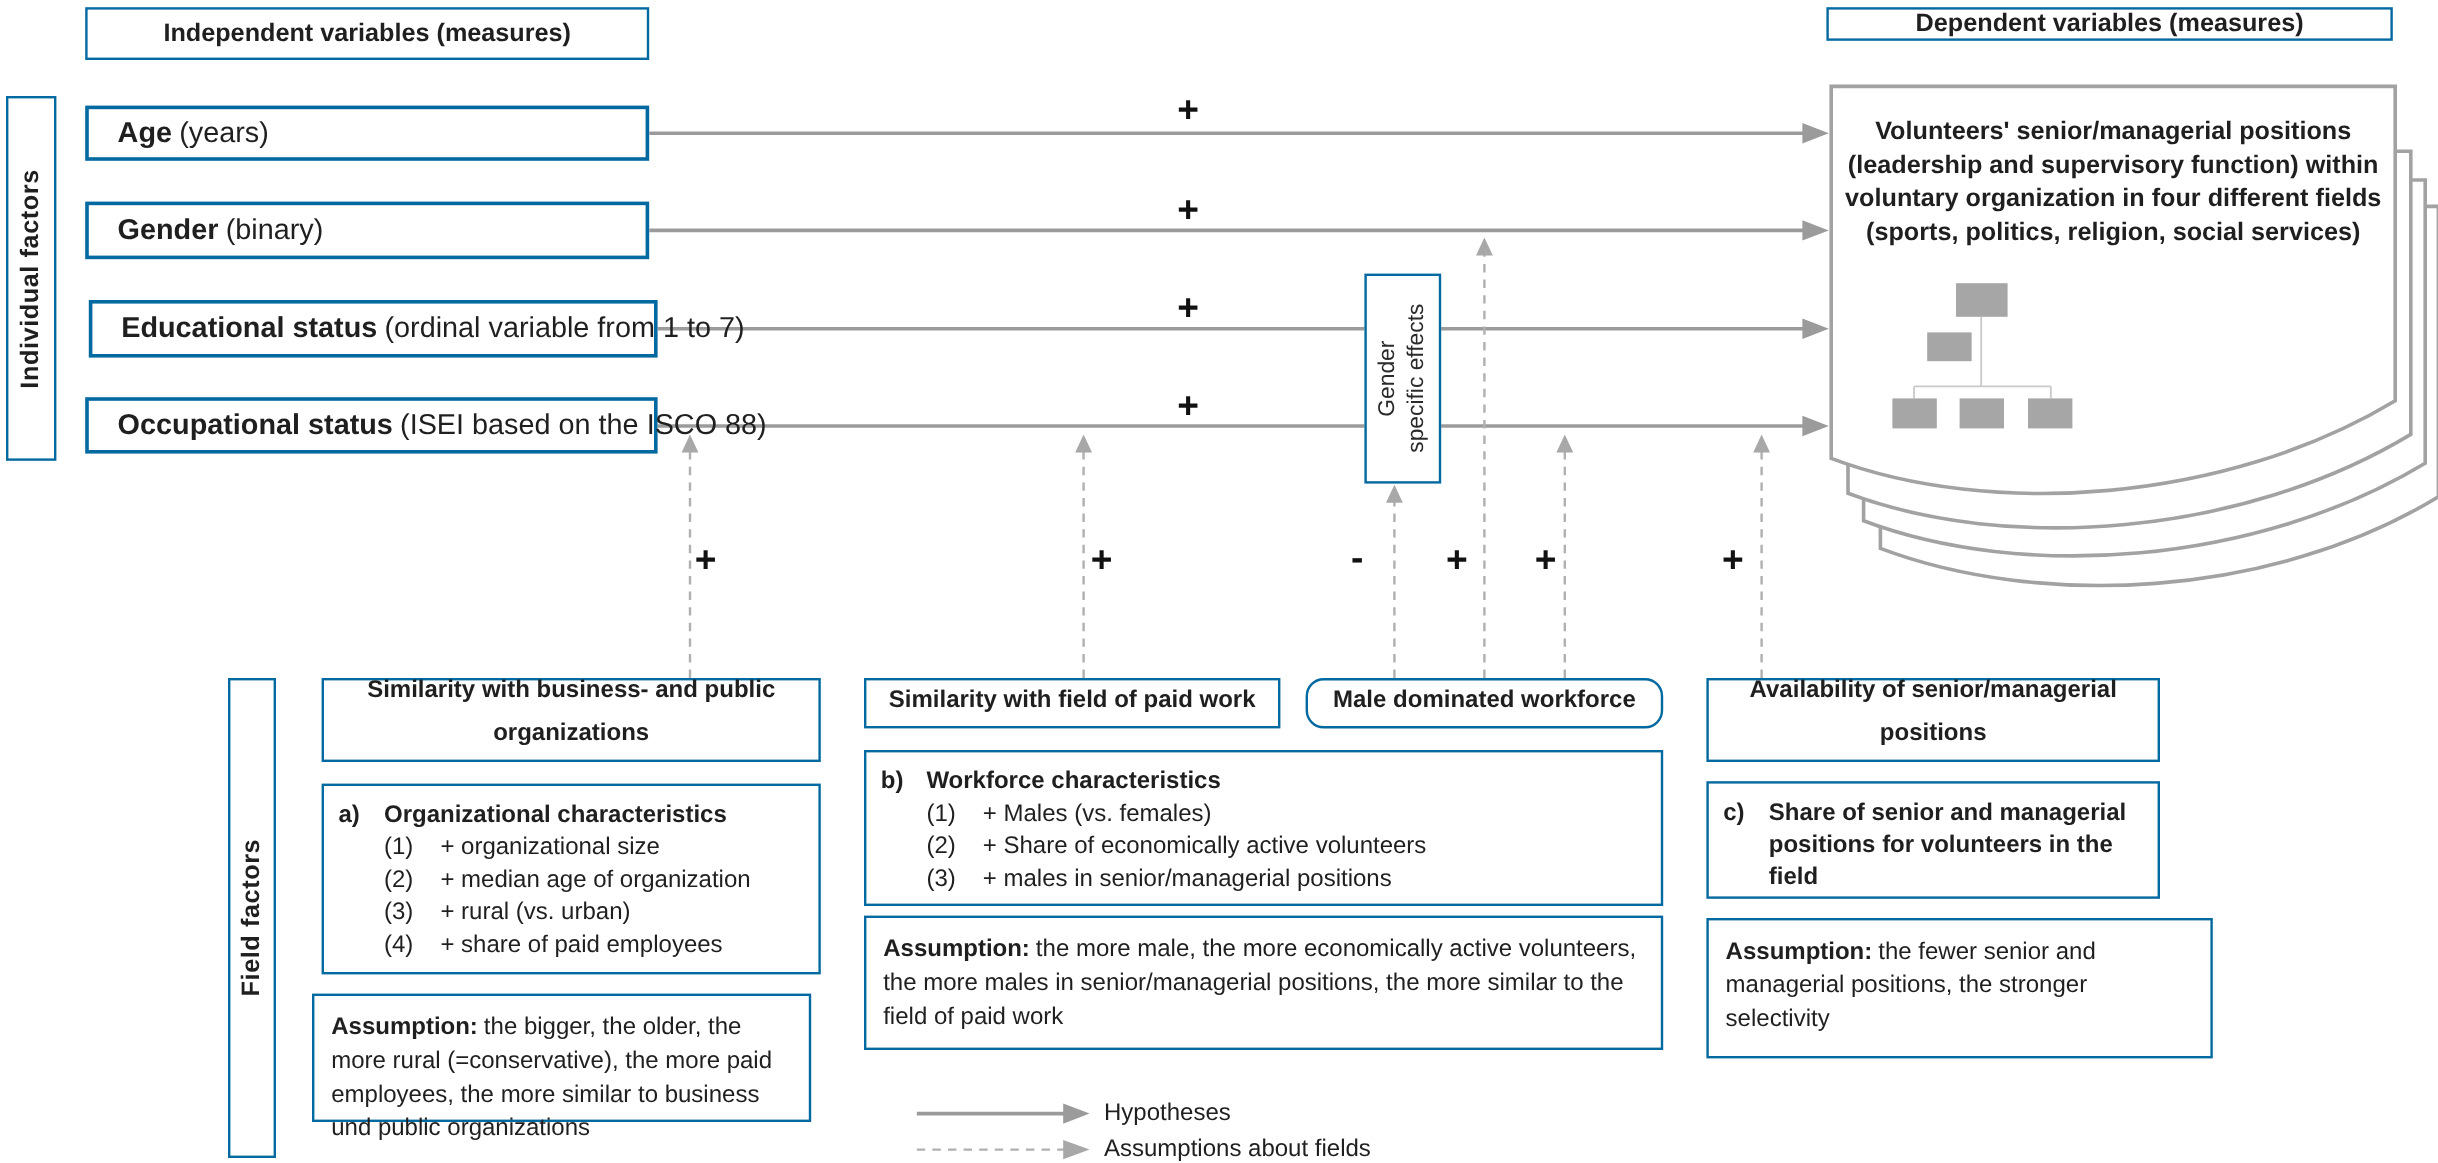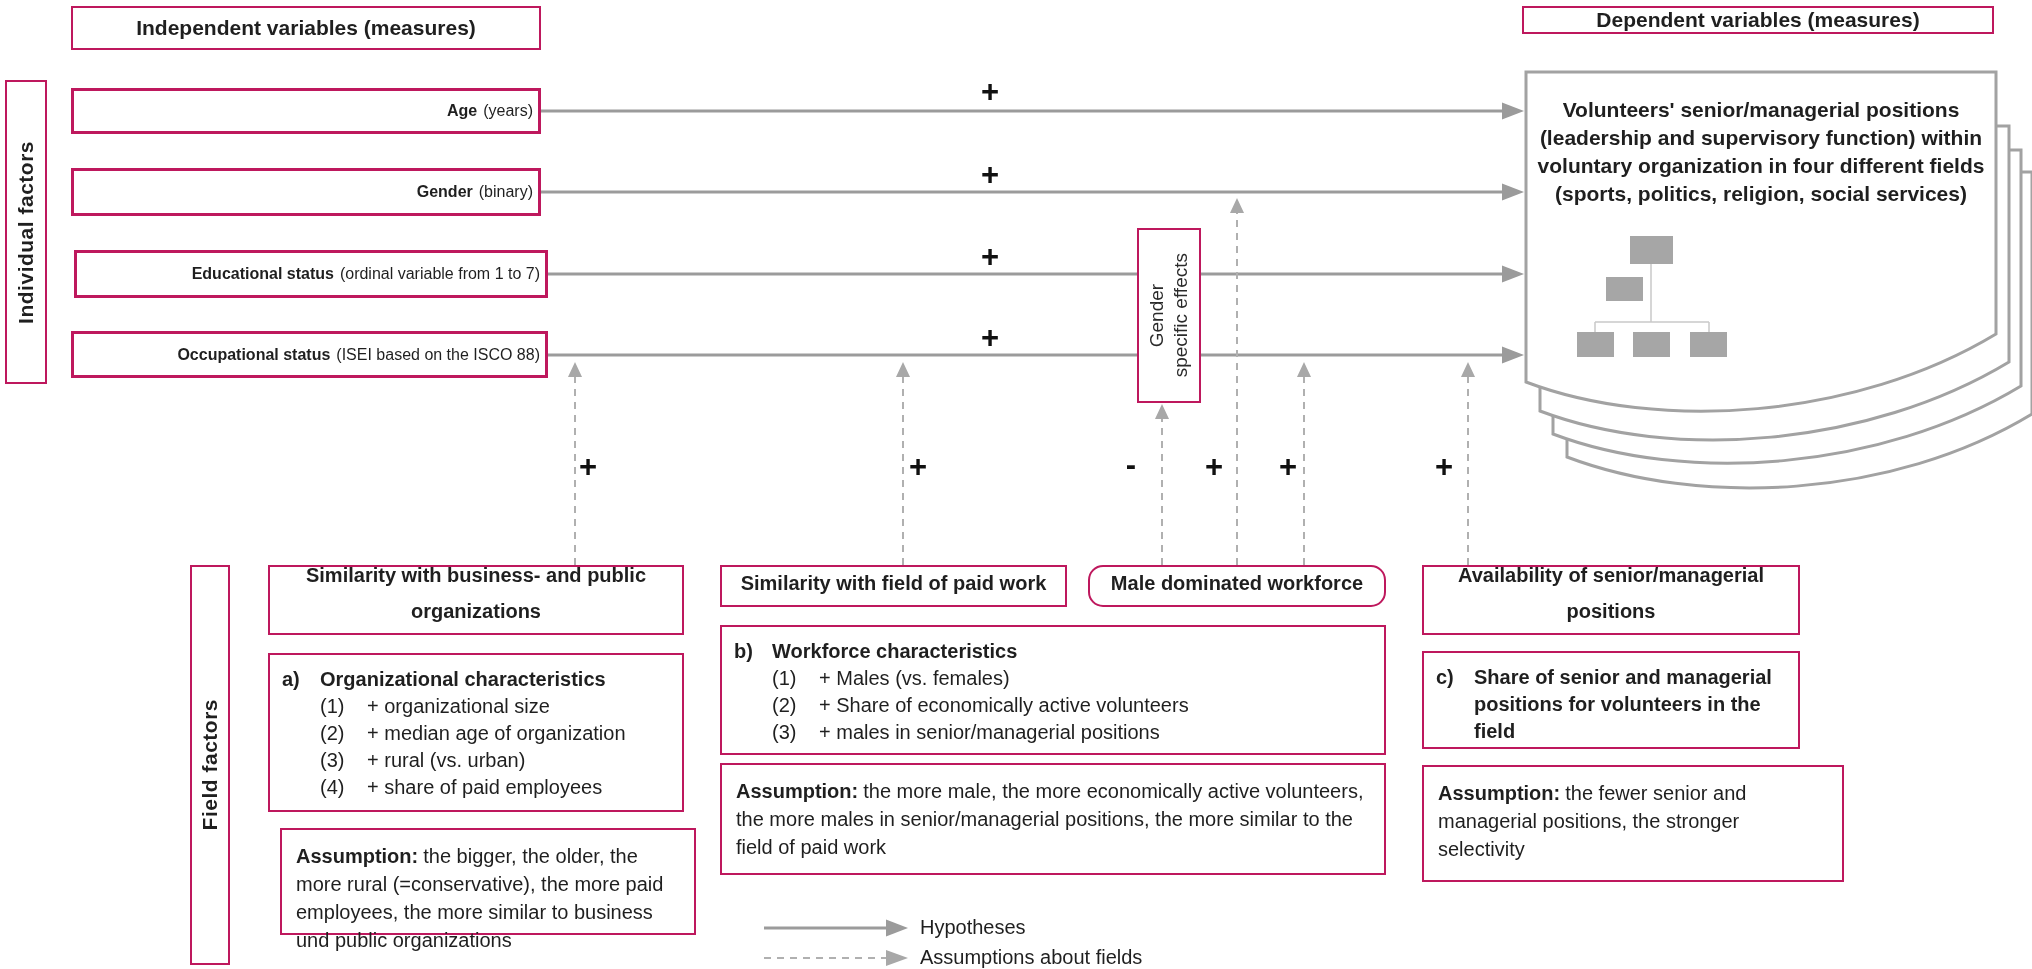--- a/index.html
+++ b/index.html
@@ -1,23 +1,23 @@
 <!DOCTYPE html>
 <html><head>
 <meta charset="utf-8">
 <style>
   html,body{margin:0;padding:0;background:#fff;}
   #canvas{position:relative;width:2032px;height:969px;background:#fff;overflow:hidden;
           font-family:"Liberation Sans",sans-serif;color:#1f1f1f;}
   svg{position:absolute;left:0;top:0;}
-  .box{position:absolute;background:#fff;border:3px solid #be185d;box-sizing:border-box;}
+  .box{position:absolute;background:#fff;border:3px solid #0369a1;box-sizing:border-box;}
   .b25{border-width:2.5px;}
   .b2{border-width:2px;}
   .titlebox{display:flex;align-items:center;justify-content:center;font-weight:bold;font-size:21px;}
-  .varbox{display:flex;align-items:center;padding:0 5px;font-size:16px;white-space:nowrap;justify-content:flex-end;}
+  .varbox{display:flex;align-items:center;padding:0 24px;font-size:24px;white-space:nowrap;}
   .varbox b{margin-right:6px;}
   .vlabel{display:flex;align-items:center;justify-content:center;}
   .vlabel span{writing-mode:vertical-rl;transform:rotate(180deg);white-space:nowrap;
                font-weight:bold;font-size:21px;letter-spacing:0.5px;}
   .hdr{display:flex;align-items:flex-end;justify-content:center;text-align:center;
        font-weight:bold;font-size:20px;line-height:36px;padding:4px 14px;}
   .content{font-size:20px;line-height:27px;padding:11px 12px;}
   .crow{display:flex;}
   .clab{flex:none;width:38px;font-weight:bold;}
   .ctitle{font-weight:bold;}
@@ -182,21 +182,21 @@
       <div class="crow">
         <span class="cnum">(3)</span>
         <span>+ rural (vs. urban)</span>
       </div>
       <div class="crow">
         <span class="cnum">(4)</span>
         <span>+ share of paid employees</span>
       </div>
     </div>
   </div>
-  <div class="box b2 assume" style="left:280px;top:828px;width:416px;height:107px;">
+  <div class="box b2 assume" style="left:260px;top:828px;width:416px;height:107px;">
     <b>Assumption:</b><span>the bigger, the older, the more rural (=conservative), the more paid employees, the more similar to business und public organizations</span>
   </div>
 
   <div class="box b25 hdr" style="left:720px;top:565px;width:347px;height:42px;">
     <span>Similarity with field of paid work</span>
   </div>
   <div class="box b25 hdr" style="left:1088px;top:565px;width:298px;height:42px;border-radius:15px;">
     <span>Male dominated workforce</span>
   </div>
 

